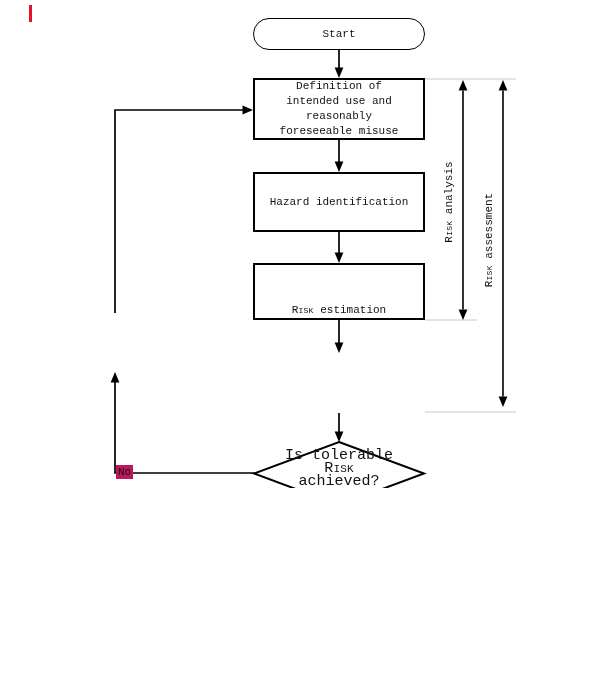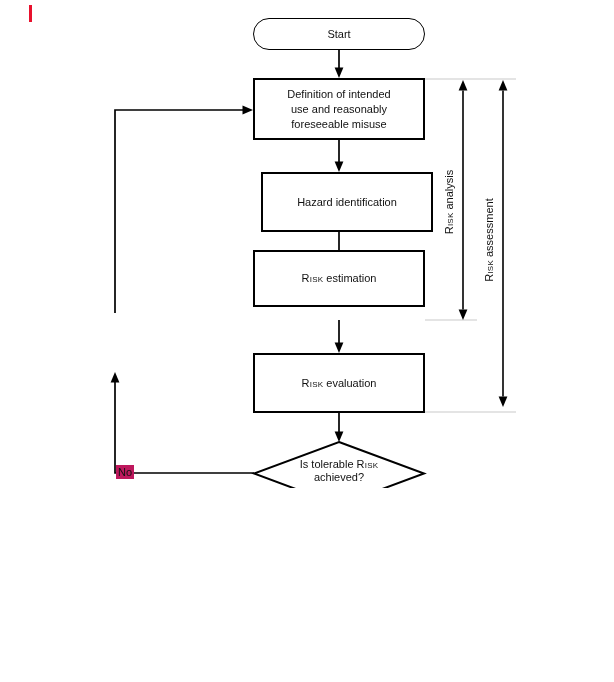--- a/index.html
+++ b/index.html
@@ -5,21 +5,21 @@
   html, body {
     margin: 0;
     padding: 0;
     background: #ffffff;
   }
   .page {
     position: relative;
     width: 614px;
     height: 488px;
     background: #ffffff;
-    font-family: Liberation Sans, sans-serif;
+    font-family: Liberation Mono, monospace;
     color: #111111;
     overflow: hidden;
   }
   .connector-layer {
     position: absolute;
     left: 0;
     top: 0;
     width: 614px;
     height: 682px;
   }
@@ -40,24 +40,24 @@
     border-width: 1.6px;
     border-radius: 16px;
   }
   .decision-label {
     position: absolute;
     left: 284px;
     top: 458px;
     width: 110px;
     height: 30px;
     display: flex;
-    align-items: flex-start;
+    align-items: flex-end;
     justify-content: center;
     text-align: center;
-    font-size: 11px;
+    font-size: 15px;
     line-height: 13px;
     background: transparent;
   }
   .edge-label {
     position: absolute;
     font-size: 11px;
     line-height: 14px;
     background: #be185d;
     padding: 0 3px;
   }
@@ -170,31 +170,28 @@
   <div class="change-bar"></div>
 
   <div class="node stadium" style="left:253px; top:18px; width:172px; height:32px;">
     <span>Start</span>
   </div>
 
   <div class="node" style="left:253px; top:78px; width:172px; height:62px;">
     <span class="def-text">Definition of intended use and reasonably foreseeable misuse</span>
   </div>
 
-  <div class="node" style="left:253px; top:172px; width:172px; height:60px;margin-left:8px;">
+  <div class="node" style="left:253px; top:172px; width:172px; height:60px;">
     <span>Hazard identification</span>
   </div>
 
-  <div class="node" style="left:253px; top:250px; width:172px; height:57px;">
+  <div class="node" style="left:253px; top:263px; width:172px; height:57px;align-items:flex-end;">
     <span><span class="sc">Risk</span> estimation</span>
   </div>
 
-  <div class="node" style="left:253px; top:353px; width:172px; height:60px;">
-    <span><span class="sc">Risk</span> evaluation</span>
-  </div>
 
 
   <div class="decision-label">
     <span>Is tolerable <span class="sc">Risk</span> achieved?</span>
   </div>
 
 
   <div class="edge-label" style="left:324px; top:511px;">Yes</div>
   <div class="edge-label" style="left:116px; top:465px; padding:0 2px;">No</div>
 

